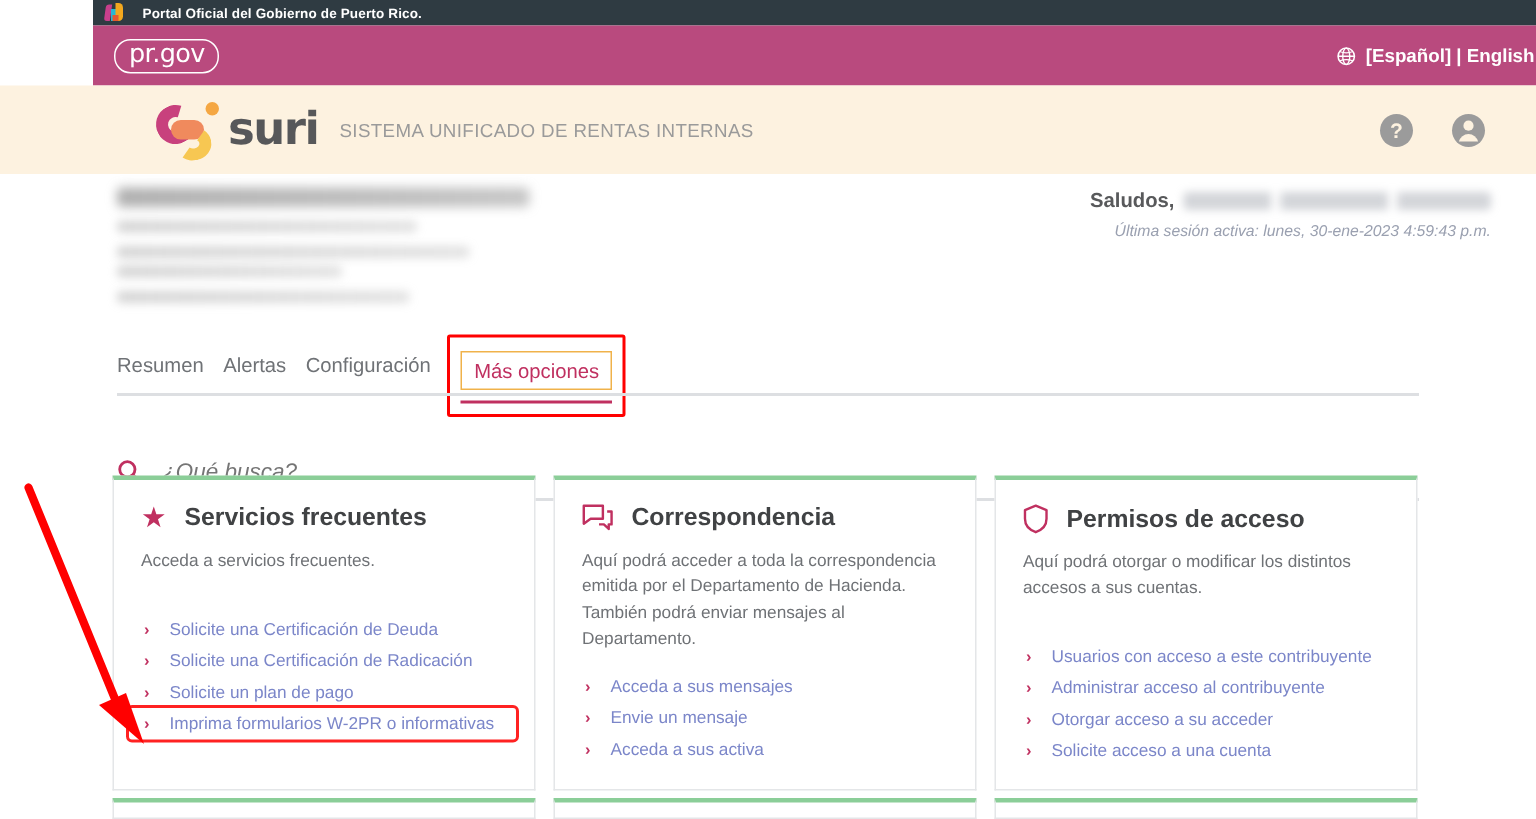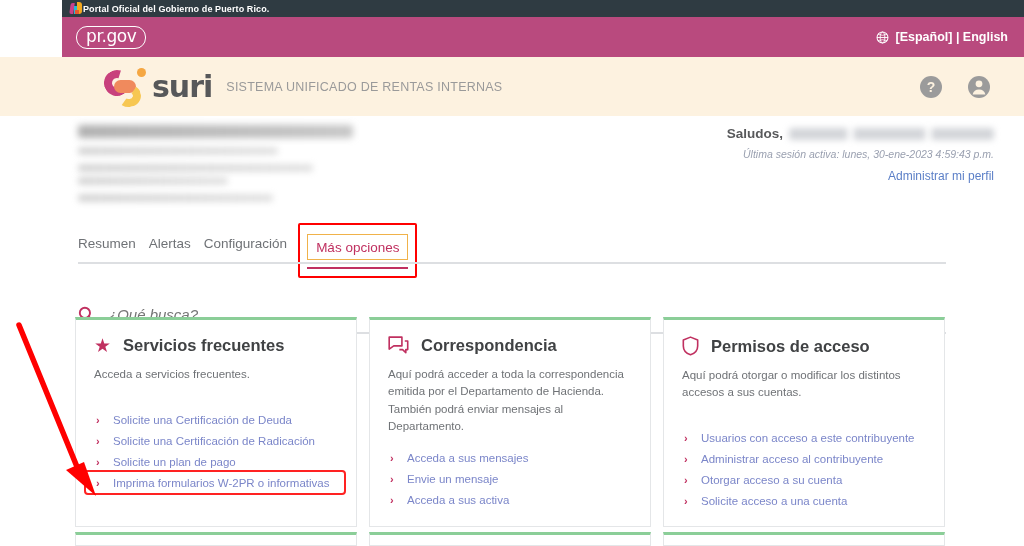--- a/index.html
+++ b/index.html
@@ -10,40 +10,40 @@
     background: #ffffff;
     font-family: "Liberation Sans", sans-serif;
   }
 
   #app { position: relative; width: 1024px; height: 546px; background:#fff; }
 
   
   .gov-bar {
     position: absolute; left: 62px; top: 0; width: 962px; height: 17px;
     background: #2f3b42;
-    display: flex; align-items: center; gap: 0;
+    display: flex; align-items: center; gap: 12px;
     padding-left: 8px;
   }
   .gov-logo { width: 13px; height: 13px; position: relative; flex: 0 0 auto; }
   .gov-logo i { position:absolute; display:block; }
   .gov-logo .p1 { left:0; top:1px; width:4px; height:11px; background:#c83f8c; border-radius:2px 0 0 2px; transform: skewX(-8deg);}
   .gov-logo .p2 { left:4px; top:4px; width:4px; height:8px; background:#27b8d4; }
   .gov-logo .p3 { left:7px; top:0px; width:5px; height:12px; background:#f3a81e; border-radius:0 3px 3px 0; }
   .gov-logo .p4 { left:5px; top:8px; width:4px; height:4px; background:#e4592f; }
   .gov-bar-text {
     color:#ffffff; font-size: 9px; font-weight: bold; letter-spacing: .1px;
     white-space: nowrap;
   }
 
   
   .prgov-bar {
     position: absolute; left: 62px; top: 17px; width: 962px; height: 40px;
     background: #b94a7e;
     display:flex; align-items:center; justify-content: space-between;
-    padding: 0 16px 0 14px;
+    padding: 0 1px 0 14px;
   }
   .prgov-logo {
     border: 1.6px solid #ffffff; border-radius: 11px;
     padding: 1px 9px 3px 9px;
     color:#fff; font-size: 17px; letter-spacing:-.4px;
     font-family: "DejaVu Sans", sans-serif;
     line-height: 1.0;
   }
   .lang-wrap { display:flex; align-items:center; gap:6px; color:#fff; font-size:12.5px; font-weight:bold;}
   .globe { width:13px; height:13px; flex:0 0 auto; }
@@ -235,21 +235,20 @@
       <div class="blur-line bl-4"></div>
       <div class="blur-line bl-5"></div>
     </div>
 
     <div class="greet-block">
       <div class="greet-row">
         <span class="greet-hello">Saludos,</span>
         <span class="greet-name-blur"></span>
       </div>
       <div class="greet-last">Última sesión activa: lunes, 30-ene-2023 4:59:43 p.m.</div>
-      <div><span class="greet-link">Administrar mi perfil</span></div>
     </div>
 
     <div class="tabs">
       <span class="tab first">Resumen</span>
       <span class="tab">Alertas</span>
       <span class="tab">Configuración</span>
       <span class="tab-active-wrap">
         <span class="tab-active">Más opciones</span>
         <span class="tab-active-underline"></span>
         <span class="tab-annot"></span>
@@ -333,21 +332,21 @@
           <div class="link-row">
             <span class="chev">›</span>
             <span class="link-text">Usuarios con acceso a este contribuyente</span>
           </div>
           <div class="link-row">
             <span class="chev">›</span>
             <span class="link-text">Administrar acceso al contribuyente</span>
           </div>
           <div class="link-row">
             <span class="chev">›</span>
-            <span class="link-text">Otorgar acceso a su cuenta</span>
+            <span class="link-text">Otorgar acceso a su acceder</span>
           </div>
           <div class="link-row">
             <span class="chev">›</span>
             <span class="link-text">Solicite acceso a una cuenta</span>
           </div>
         </div>
       </div>
     </div>
 
     <div class="cards-row2">

